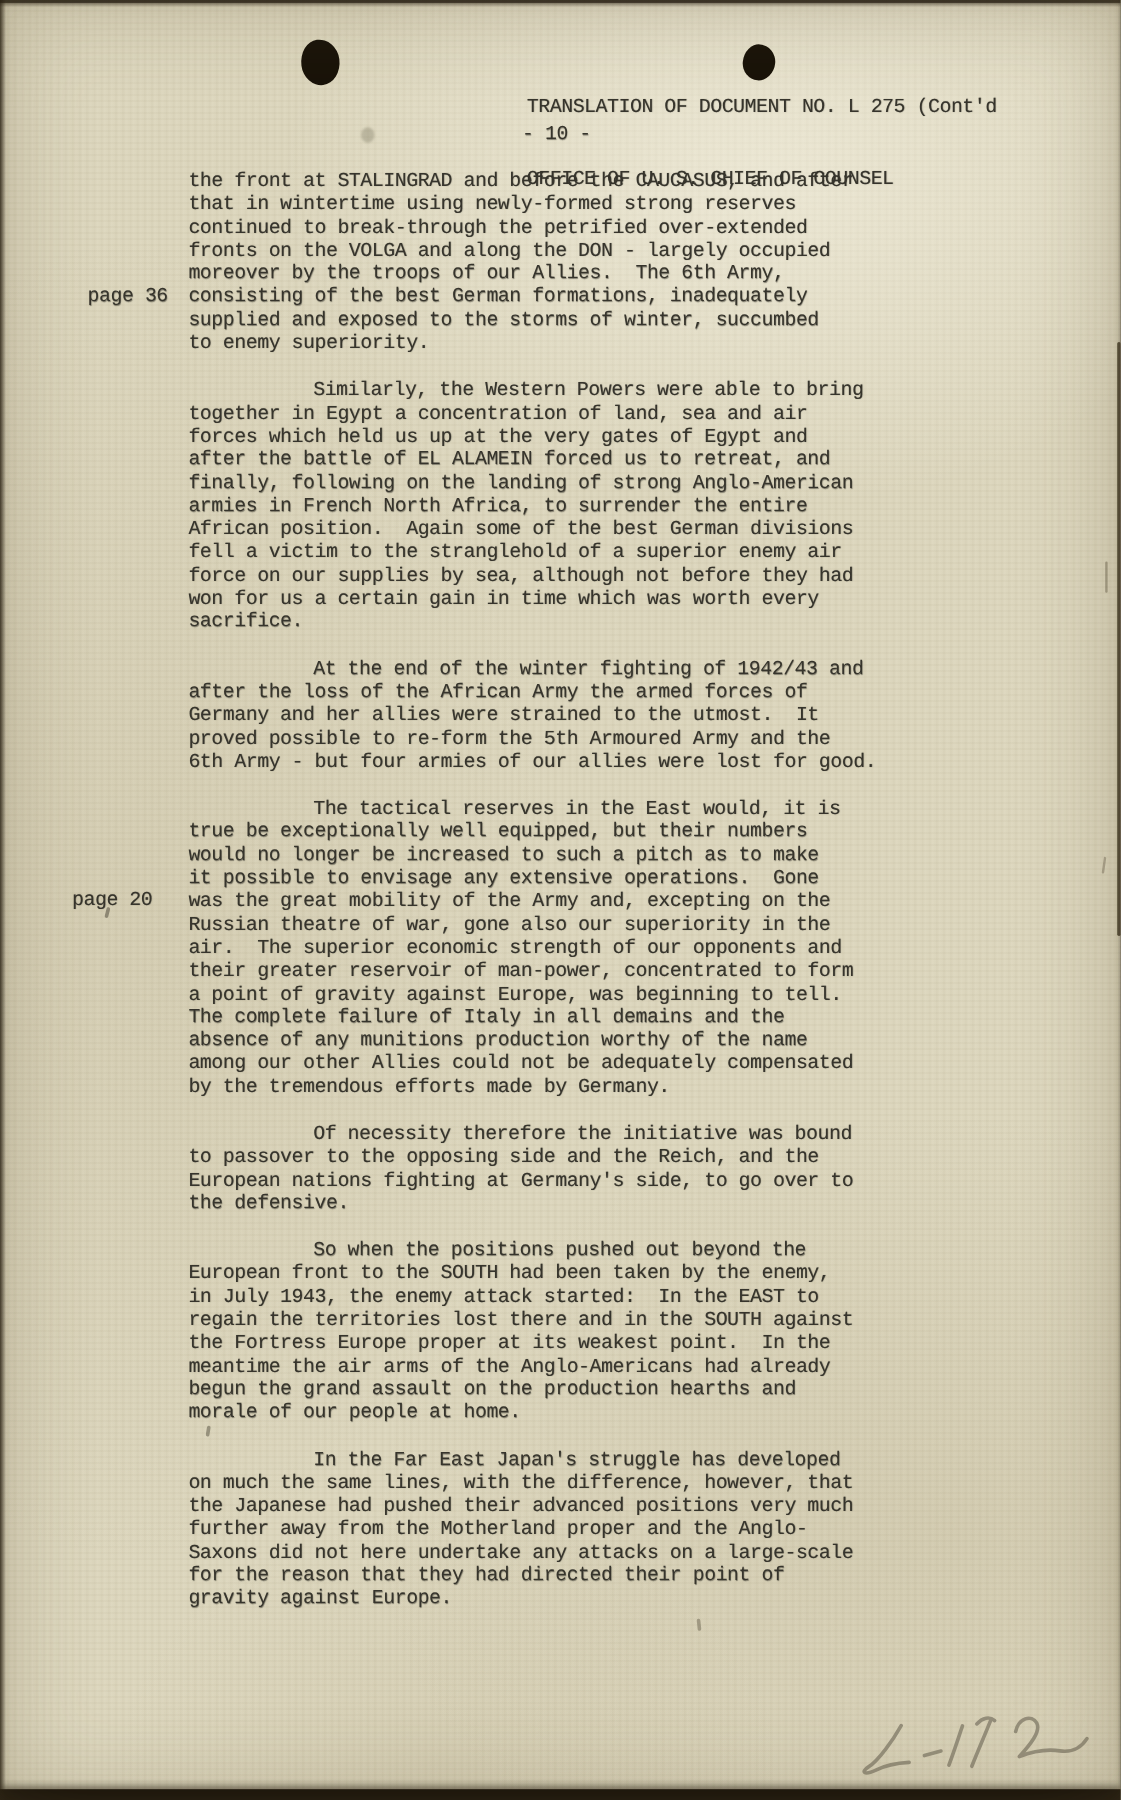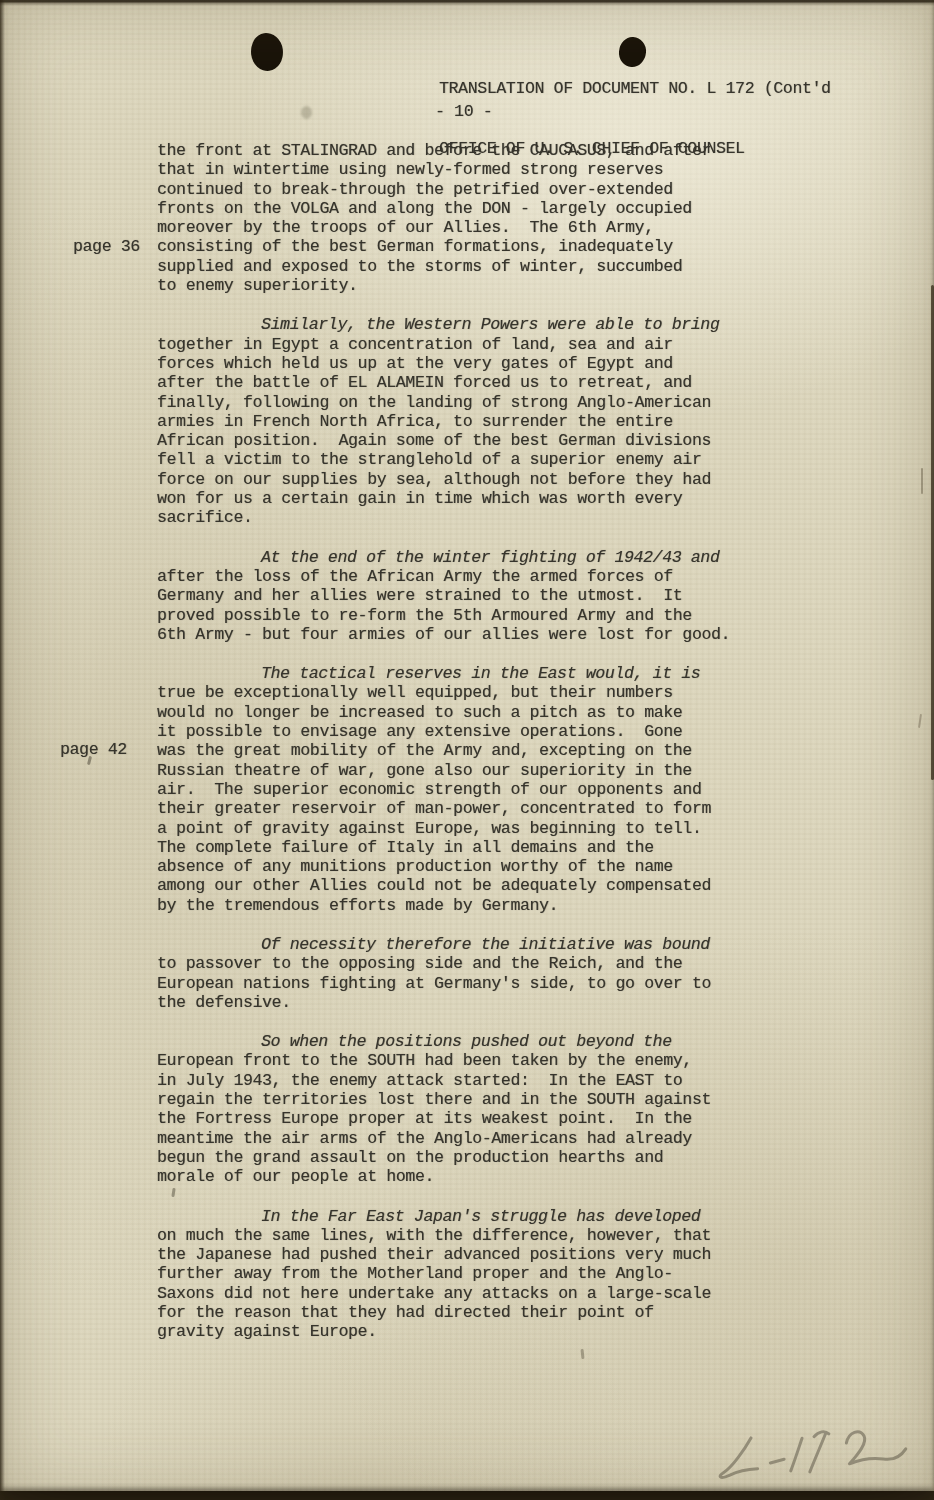--- a/index.html
+++ b/index.html
@@ -36,21 +36,21 @@
     white-space: pre;
     color: #36342c;
     text-shadow: 0.4px 0.4px 0.8px rgba(48,45,36,0.55);
   }
   .header { position: absolute; left: 439px; top: 39px; }
   .header .hline { height: 21.5px; line-height: 21.5px; }
   .page-number { position: absolute; left: 399px; top: 102px; margin-left: 36px; }
   .body-text { position: absolute; left: 157px; top: 141px; width: 660px; }
   .para { margin: 0 0 20px 0; }
   .para .line { height: 19.3px; }
-  .para.indent .line:first-child { padding-left: 104px; font-style: italic; }
+  .para.indent .line:first-child { padding-left: 104px; }
   .margin-note { position: absolute; }
   .note-22 { left: 73px; top: 237px; }
   .note-23 { left: 60px; top: 740px; }
   
   .dot {
     position: absolute; background: #191309; z-index: 6;
     border-radius: 48% 52% 50% 50% / 52% 48% 52% 48%;
   }
   .dot-left  { left: 251px; top: 33px; width: 32px; height: 38px; transform: rotate(-7deg); }
   .dot-header{ left: 619px; top: 37px; width: 27px; height: 30px; transform: rotate(5deg); }
@@ -93,28 +93,28 @@
 </style>
 </head>
 <body>
 
 <div class="page">
 
   <div class="dot dot-left"></div>
   <div class="dot dot-header"></div>
 
   <div class="header tw">
-    <div class="hline">TRANSLATION OF DOCUMENT NO. L 172 (Cont'd</div>
+    <div class="hline">TRANSLATION OF DOCUMENT NO. L 275 (Cont'd</div>
     <div class="hline">OFFICE OF U. S. CHIEF OF COUNSEL</div>
   </div>
 
   <div class="page-number tw">- 10 -</div>
 
   <div class="margin-note note-22 tw">page 36</div>
-  <div class="margin-note note-23 tw">page 42</div>
+  <div class="margin-note note-23 tw">page 20</div>
 
   <div class="body-text tw" id="document-body"><div class="para"><div class="line">the front at STALINGRAD and before the CAUCASUS, and after</div><div class="line">that in wintertime using newly-formed strong reserves</div><div class="line">continued to break-through the petrified over-extended</div><div class="line">fronts on the VOLGA and along the DON - largely occupied</div><div class="line">moreover by the troops of our Allies.  The 6th Army,</div><div class="line">consisting of the best German formations, inadequately</div><div class="line">supplied and exposed to the storms of winter, succumbed</div><div class="line">to enemy superiority.</div></div><div class="para indent"><div class="line">Similarly, the Western Powers were able to bring</div><div class="line">together in Egypt a concentration of land, sea and air</div><div class="line">forces which held us up at the very gates of Egypt and</div><div class="line">after the battle of EL ALAMEIN forced us to retreat, and</div><div class="line">finally, following on the landing of strong Anglo-American</div><div class="line">armies in French North Africa, to surrender the entire</div><div class="line">African position.  Again some of the best German divisions</div><div class="line">fell a victim to the stranglehold of a superior enemy air</div><div class="line">force on our supplies by sea, although not before they had</div><div class="line">won for us a certain gain in time which was worth every</div><div class="line">sacrifice.</div></div><div class="para indent"><div class="line">At the end of the winter fighting of 1942/43 and</div><div class="line">after the loss of the African Army the armed forces of</div><div class="line">Germany and her allies were strained to the utmost.  It</div><div class="line">proved possible to re-form the 5th Armoured Army and the</div><div class="line">6th Army - but four armies of our allies were lost for good.</div></div><div class="para indent"><div class="line">The tactical reserves in the East would, it is</div><div class="line">true be exceptionally well equipped, but their numbers</div><div class="line">would no longer be increased to such a pitch as to make</div><div class="line">it possible to envisage any extensive operations.  Gone</div><div class="line">was the great mobility of the Army and, excepting on the</div><div class="line">Russian theatre of war, gone also our superiority in the</div><div class="line">air.  The superior economic strength of our opponents and</div><div class="line">their greater reservoir of man-power, concentrated to form</div><div class="line">a point of gravity against Europe, was beginning to tell.</div><div class="line">The complete failure of Italy in all demains and the</div><div class="line">absence of any munitions production worthy of the name</div><div class="line">among our other Allies could not be adequately compensated</div><div class="line">by the tremendous efforts made by Germany.</div></div><div class="para indent"><div class="line">Of necessity therefore the initiative was bound</div><div class="line">to passover to the opposing side and the Reich, and the</div><div class="line">European nations fighting at Germany's side, to go over to</div><div class="line">the defensive.</div></div><div class="para indent"><div class="line">So when the positions pushed out beyond the</div><div class="line">European front to the SOUTH had been taken by the enemy,</div><div class="line">in July 1943, the enemy attack started:  In the EAST to</div><div class="line">regain the territories lost there and in the SOUTH against</div><div class="line">the Fortress Europe proper at its weakest point.  In the</div><div class="line">meantime the air arms of the Anglo-Americans had already</div><div class="line">begun the grand assault on the production hearths and</div><div class="line">morale of our people at home.</div></div><div class="para indent"><div class="line">In the Far East Japan's struggle has developed</div><div class="line">on much the same lines, with the difference, however, that</div><div class="line">the Japanese had pushed their advanced positions very much</div><div class="line">further away from the Motherland proper and the Anglo-</div><div class="line">Saxons did not here undertake any attacks on a large-scale</div><div class="line">for the reason that they had directed their point of</div><div class="line">gravity against Europe.</div></div></div>
 
   <svg class="handwriting" viewBox="0 0 215 82" aria-hidden="true">
 
     <path d="M52,20 C45,31 32,48 23,53 C16,57 19,60 29,56 C38,52 48,51 57,51"></path>
     <path d="M70,46 L84,43"></path>
     <path d="M103,23 C99,33 94,46 90,55"></path>
     <path d="M115,22 C120,17 126,16 130,20"></path>
     <path d="M127,19 C121,32 114,46 109,57"></path>

